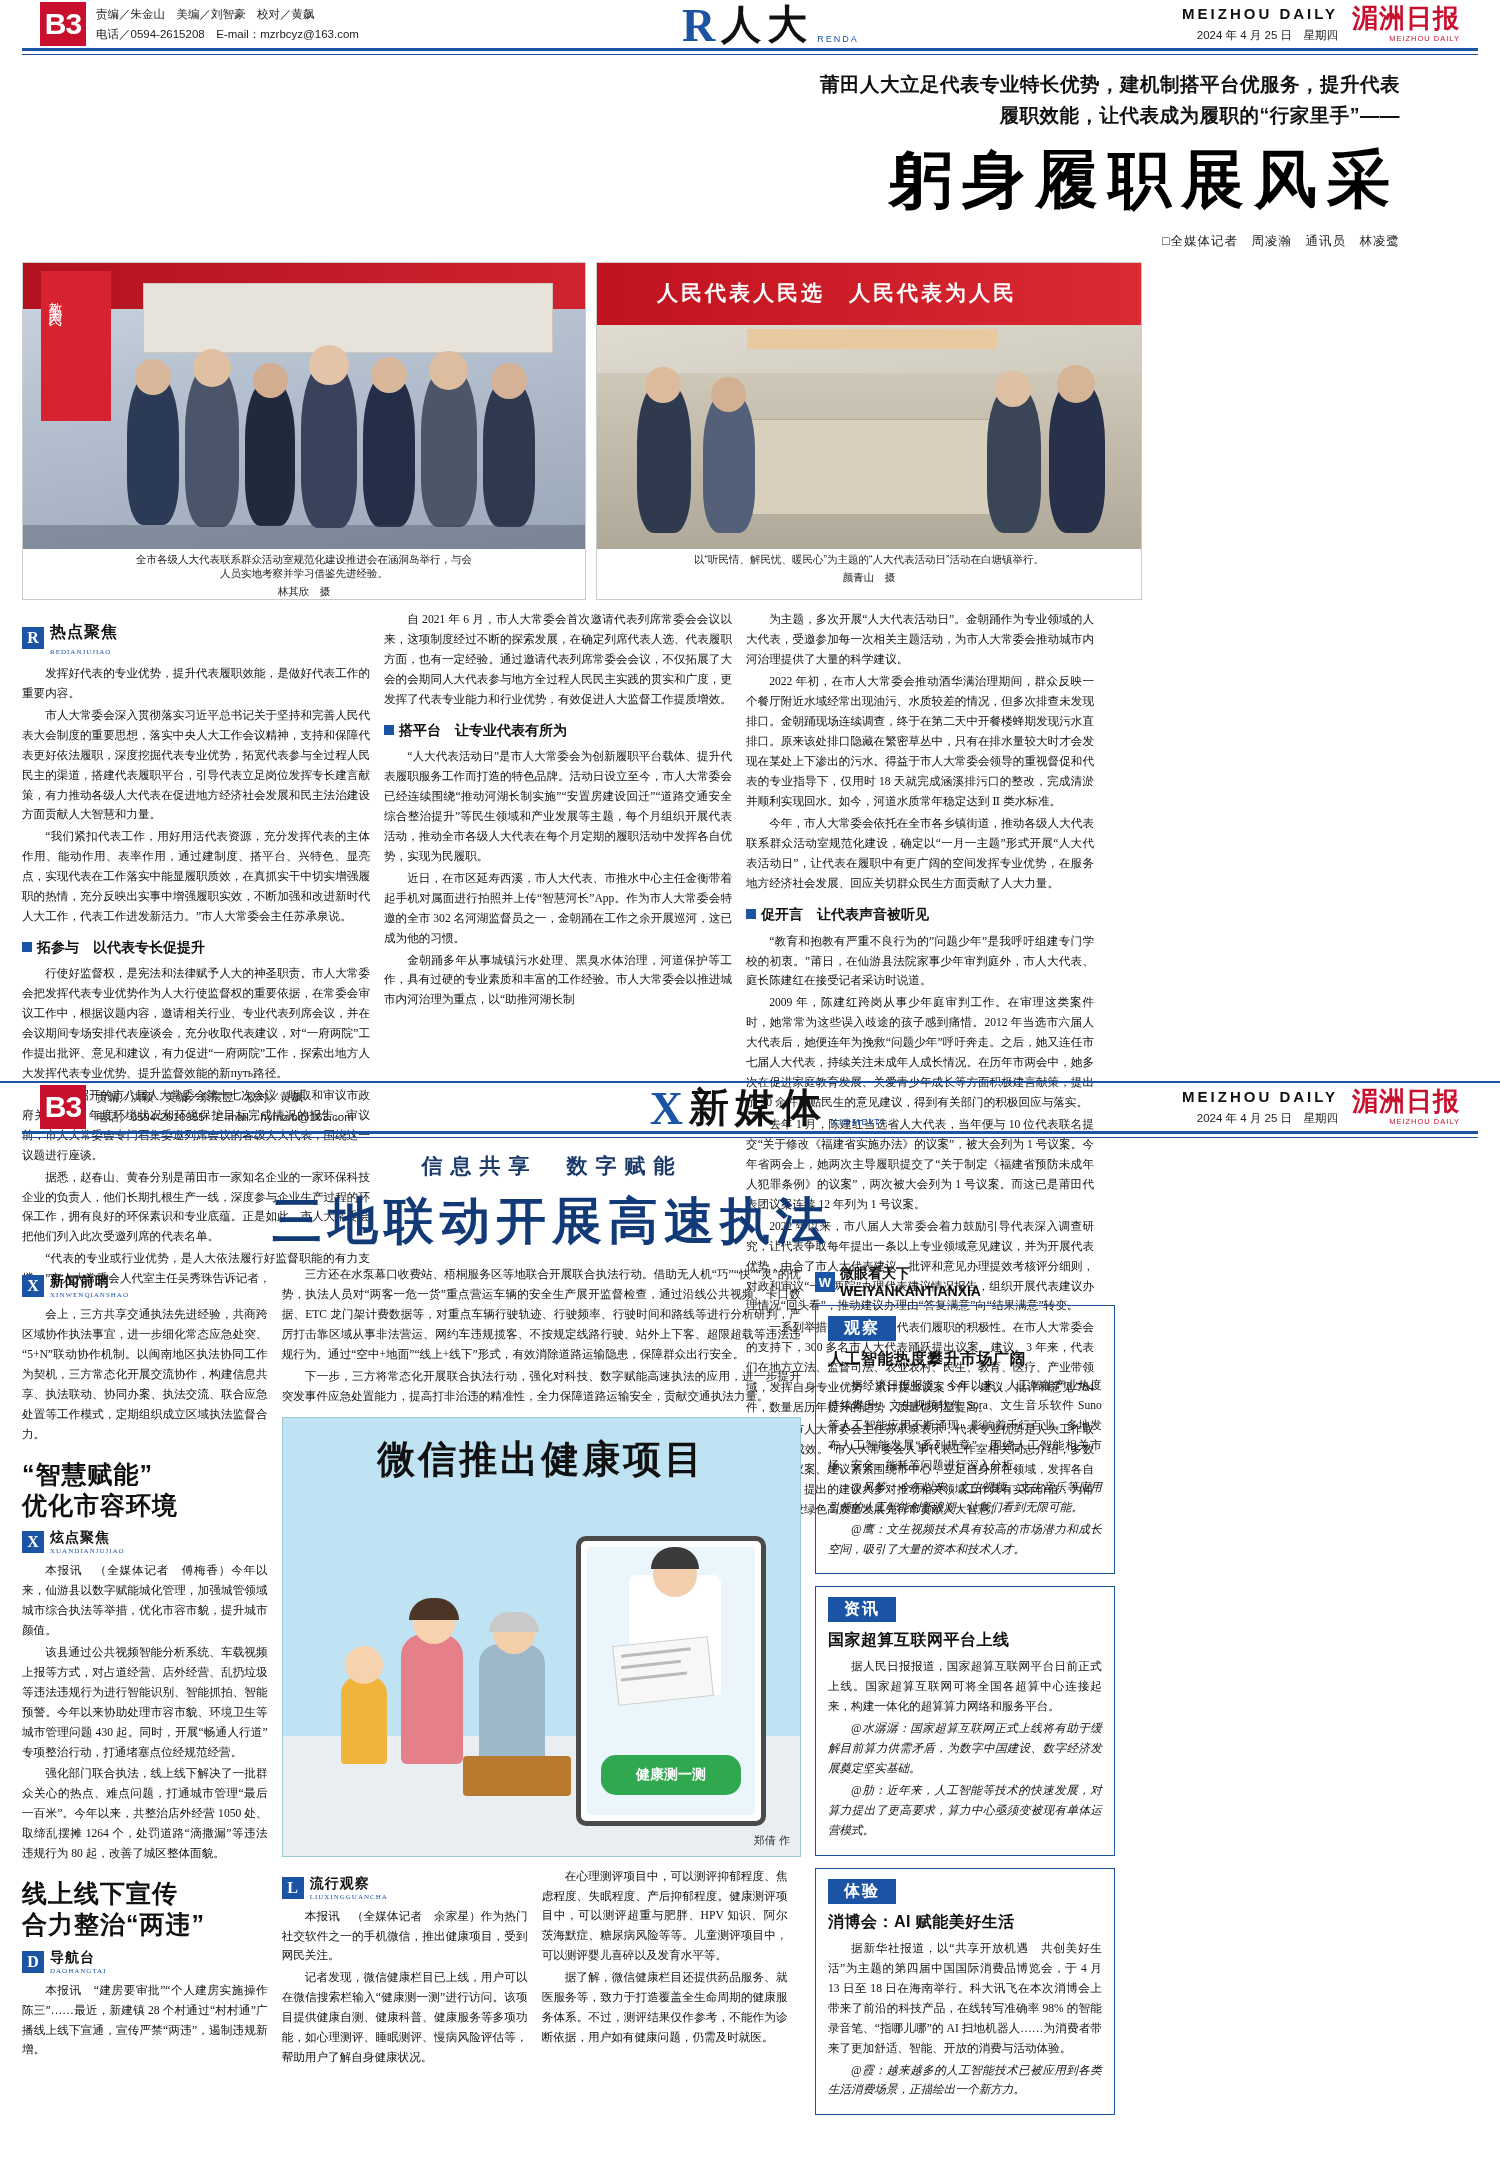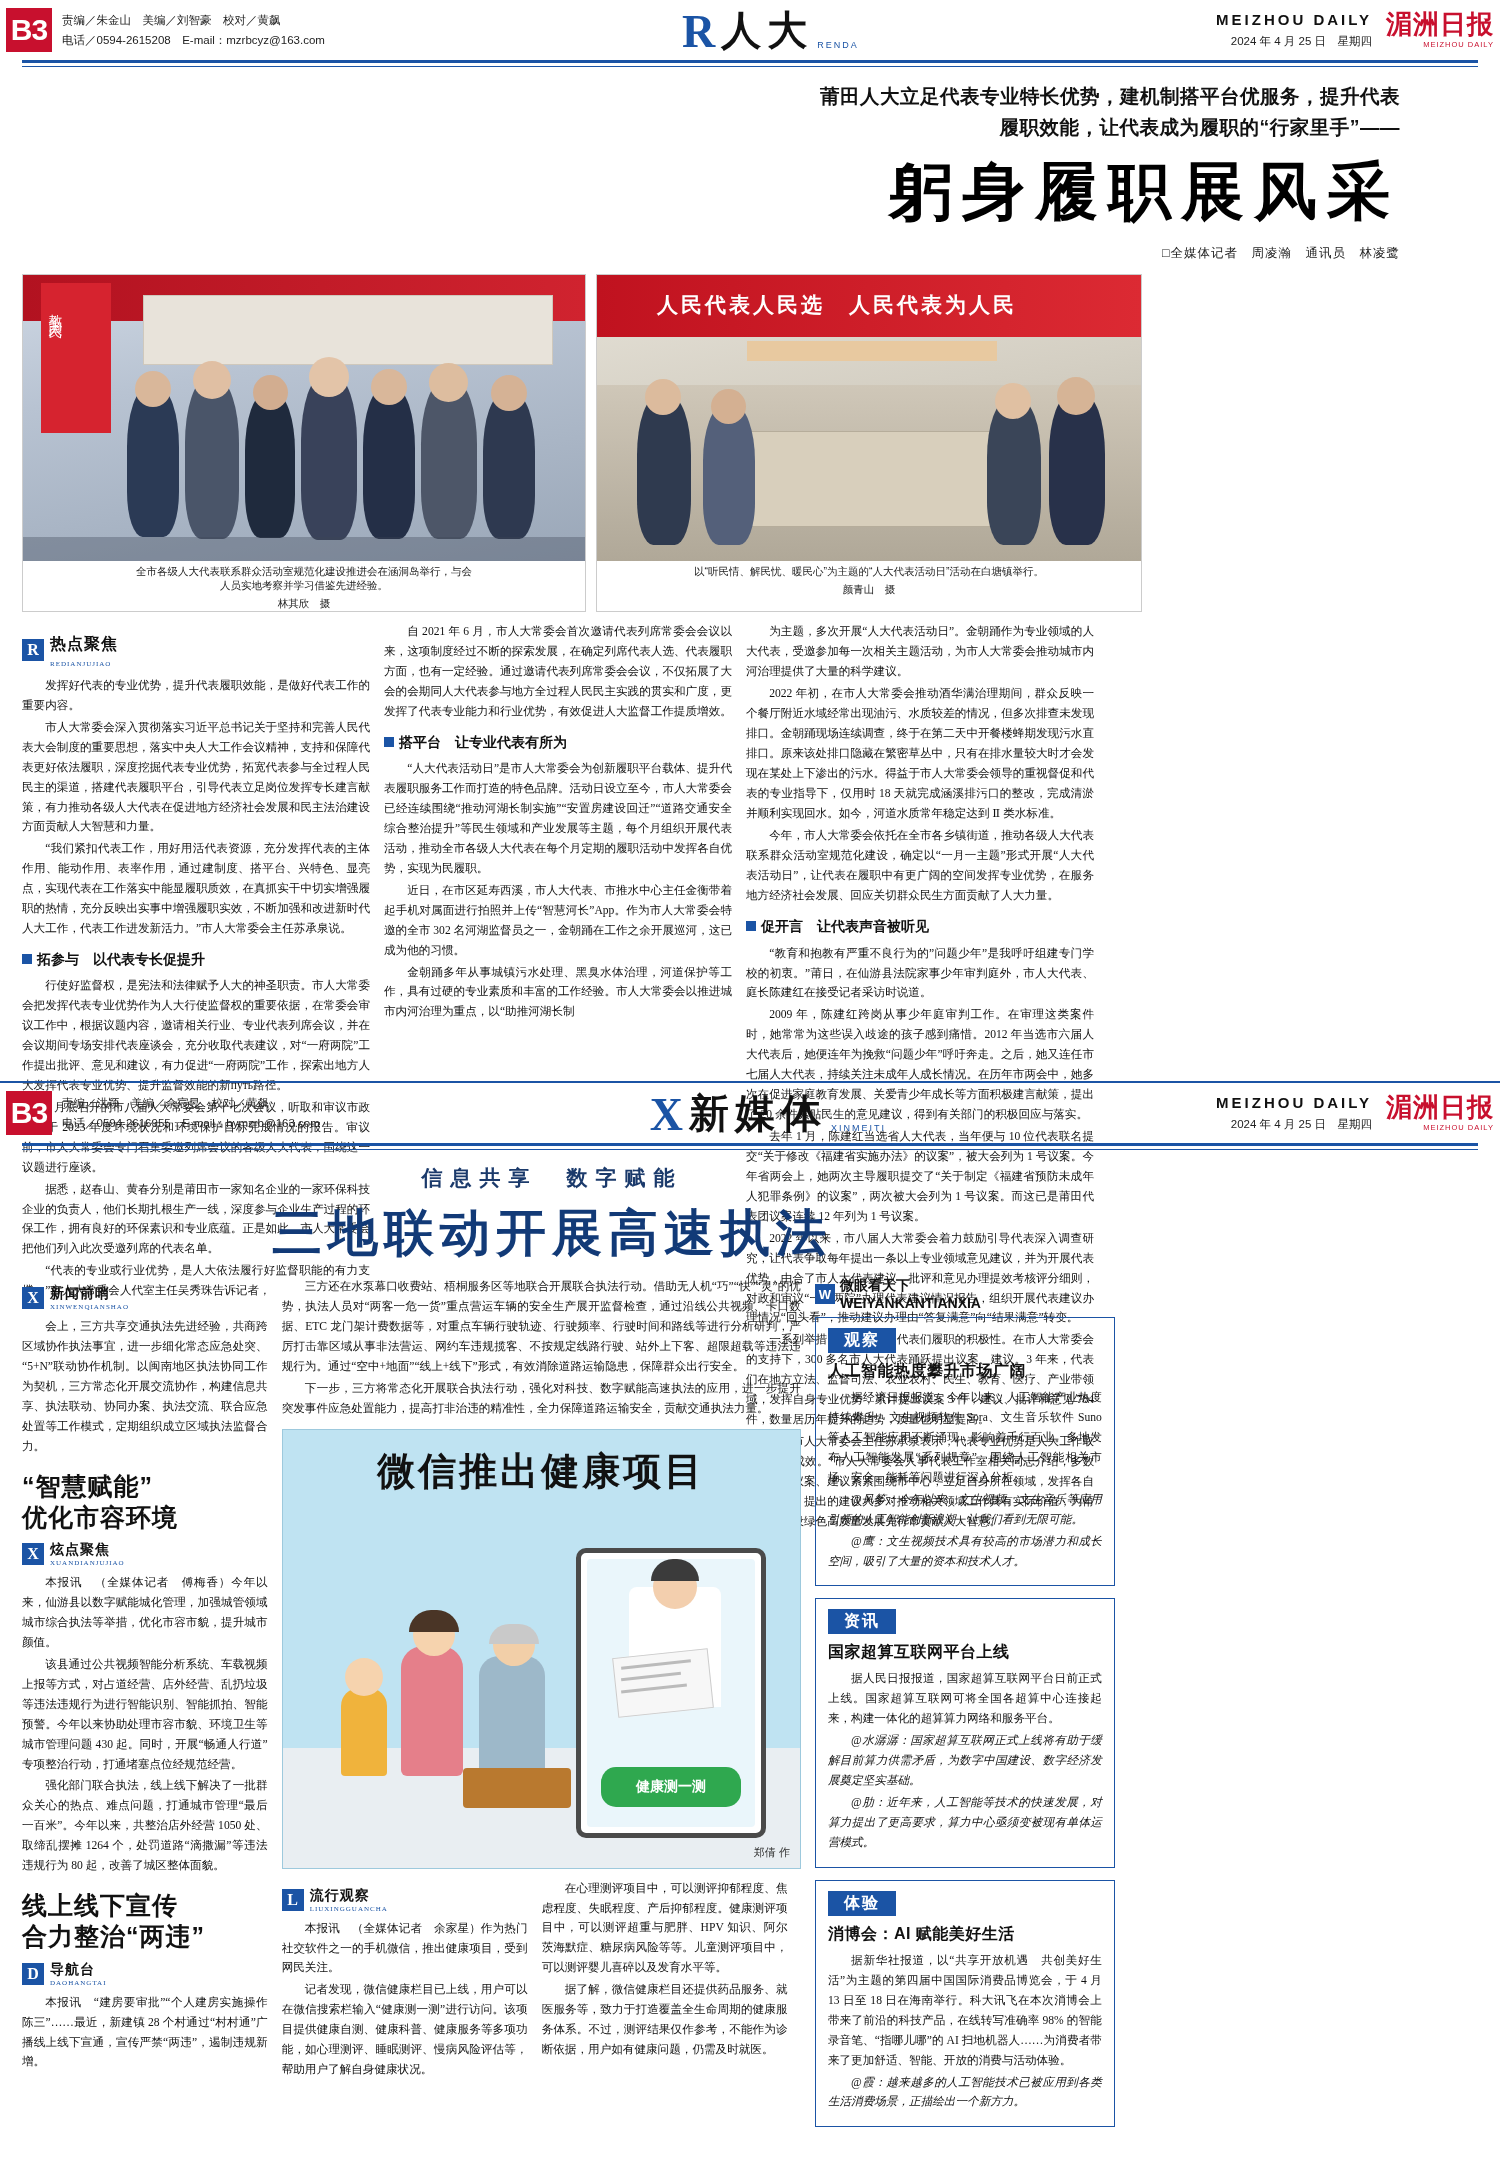--- a/index.html
+++ b/index.html
@@ -10,24 +10,24 @@
     font-family:"Liberation Serif", "DejaVu Serif", serif;
     color:#111;
     position:relative;
     overflow:hidden;
   }
   .page { position:relative; width:1500px; height:2179px; padding:0; }
 
   
   .masthead {
     position:relative;
-    height:60px;
+    height:48px;
     display:flex;
     align-items:center;
-    padding:0 6px;
+    padding:0 40px;
   }
   .badge {
     width:46px; height:44px;
     background:#c8102e;
     color:#fff;
     font-family:"Liberation Sans", sans-serif;
     font-weight:bold;
     font-size:30px;
     display:flex; align-items:center; justify-content:center;
     letter-spacing:-1px;

